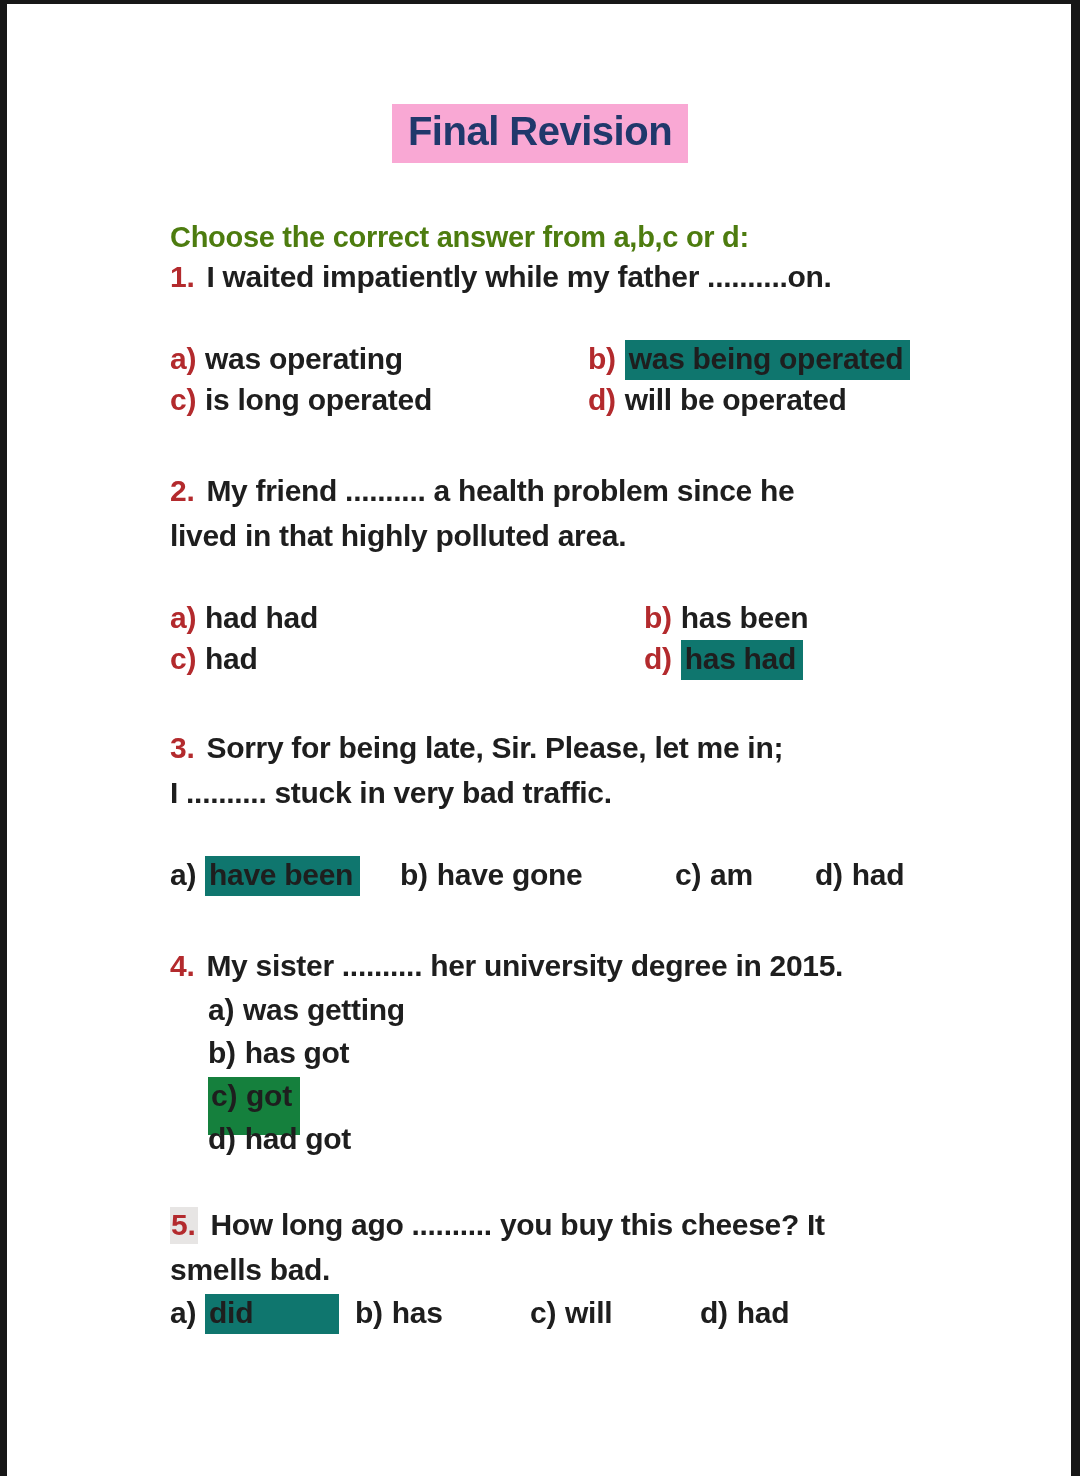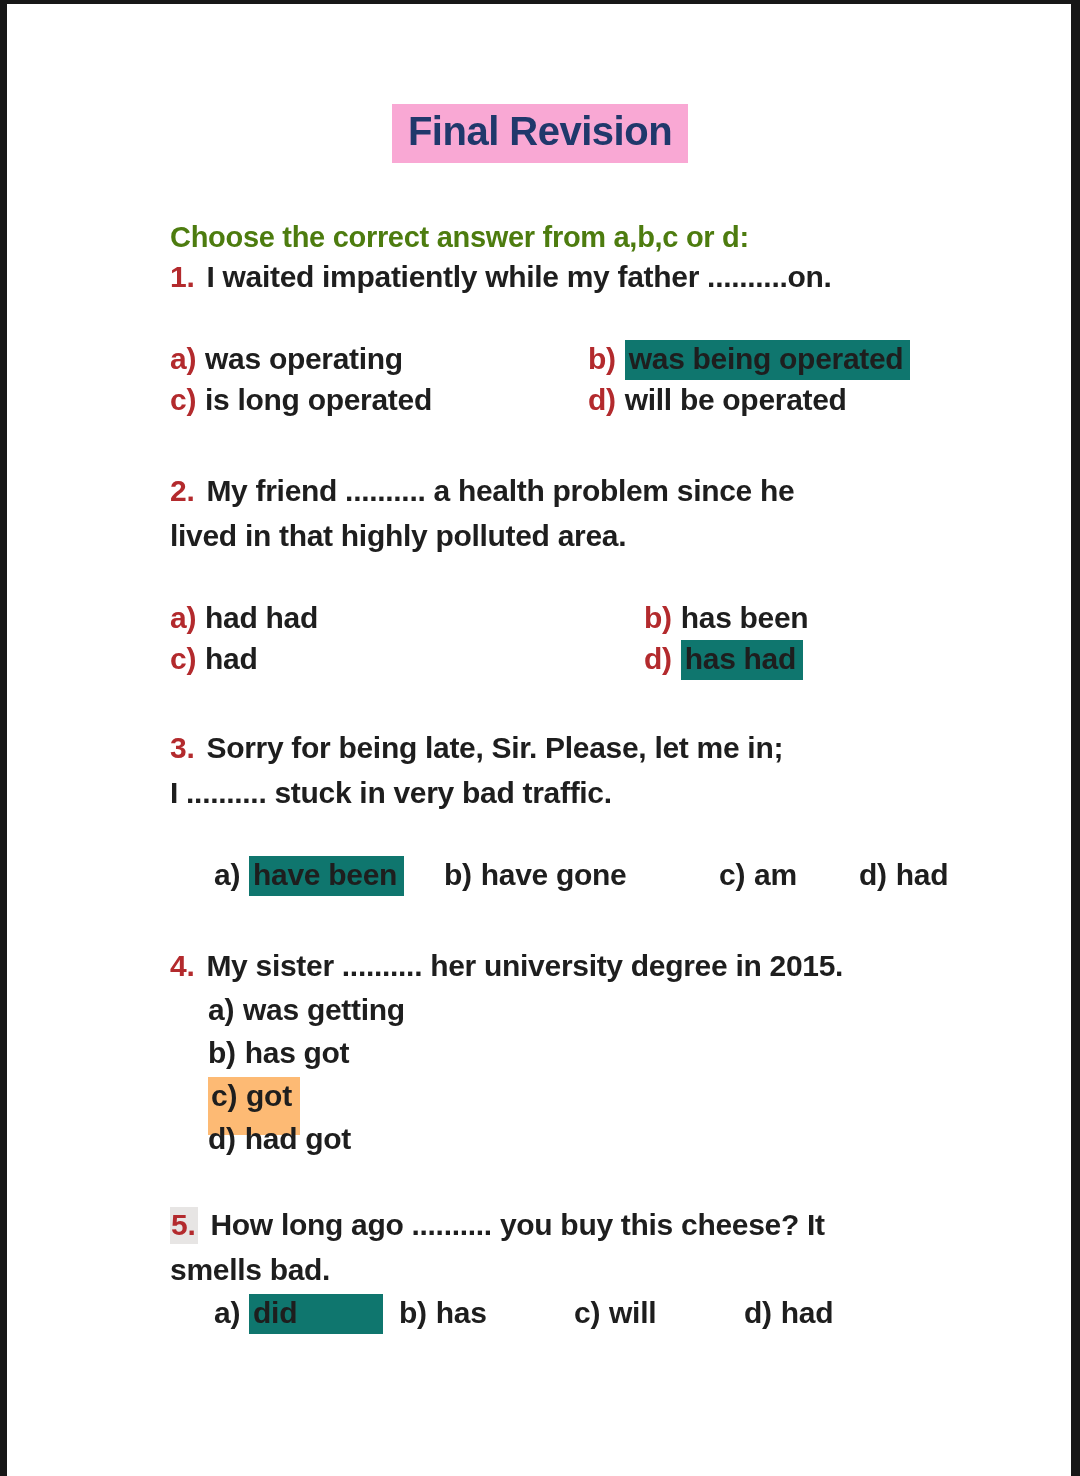--- a/index.html
+++ b/index.html
@@ -55,33 +55,33 @@
   .q4 { margin-top: 48px; }
   .q5 { margin-top: 42px; }
 
   .opts { margin-top: 39px; line-height: 41px; }
   .opts-none { margin-top: 0; }
 
   .opts-grid { display: grid; }
   .cols-q1 { grid-template-columns: 418px auto; }
   .cols-q2 { grid-template-columns: 474px auto; }
 
-  .opts-row { display: flex; align-items: center; margin-left: 44px; }
+  .opts-row { display: flex; align-items: center; }
   .w-a3 { width: 230px; } .w-b3 { width: 275px; } .w-c3 { width: 140px; }
   .w-a5 { width: 185px; } .w-b5 { width: 175px; } .w-c5 { width: 170px; }
 
   .opts-vertical { margin-left: 38px; line-height: 43px; }
   .opts-vertical .opt { display: block; }
 
   .opt { white-space: nowrap; }
   .opt-letter { margin-right: 9px; }
   .letter-red .opt-letter { color: #b32a2d; }
 
   .hl { background: #0f766e; padding: 2px 7px 5px 4px; }
-  .hl-all { background: #fdba74; padding: 2px 8px 23px 3px; }
+  .hl-all { background: #15803d; padding: 2px 8px 23px 3px; }
   .hl-wide { padding-right: 86px; }
   .num-hl { background: #e7e5e4; padding: 1px 3px 3px 1px; }
 </style>
 </head>
 <body>
 
 <div class="edge edge-top"></div>
 <div class="edge edge-left"></div>
 <div class="edge edge-right"></div>
 

